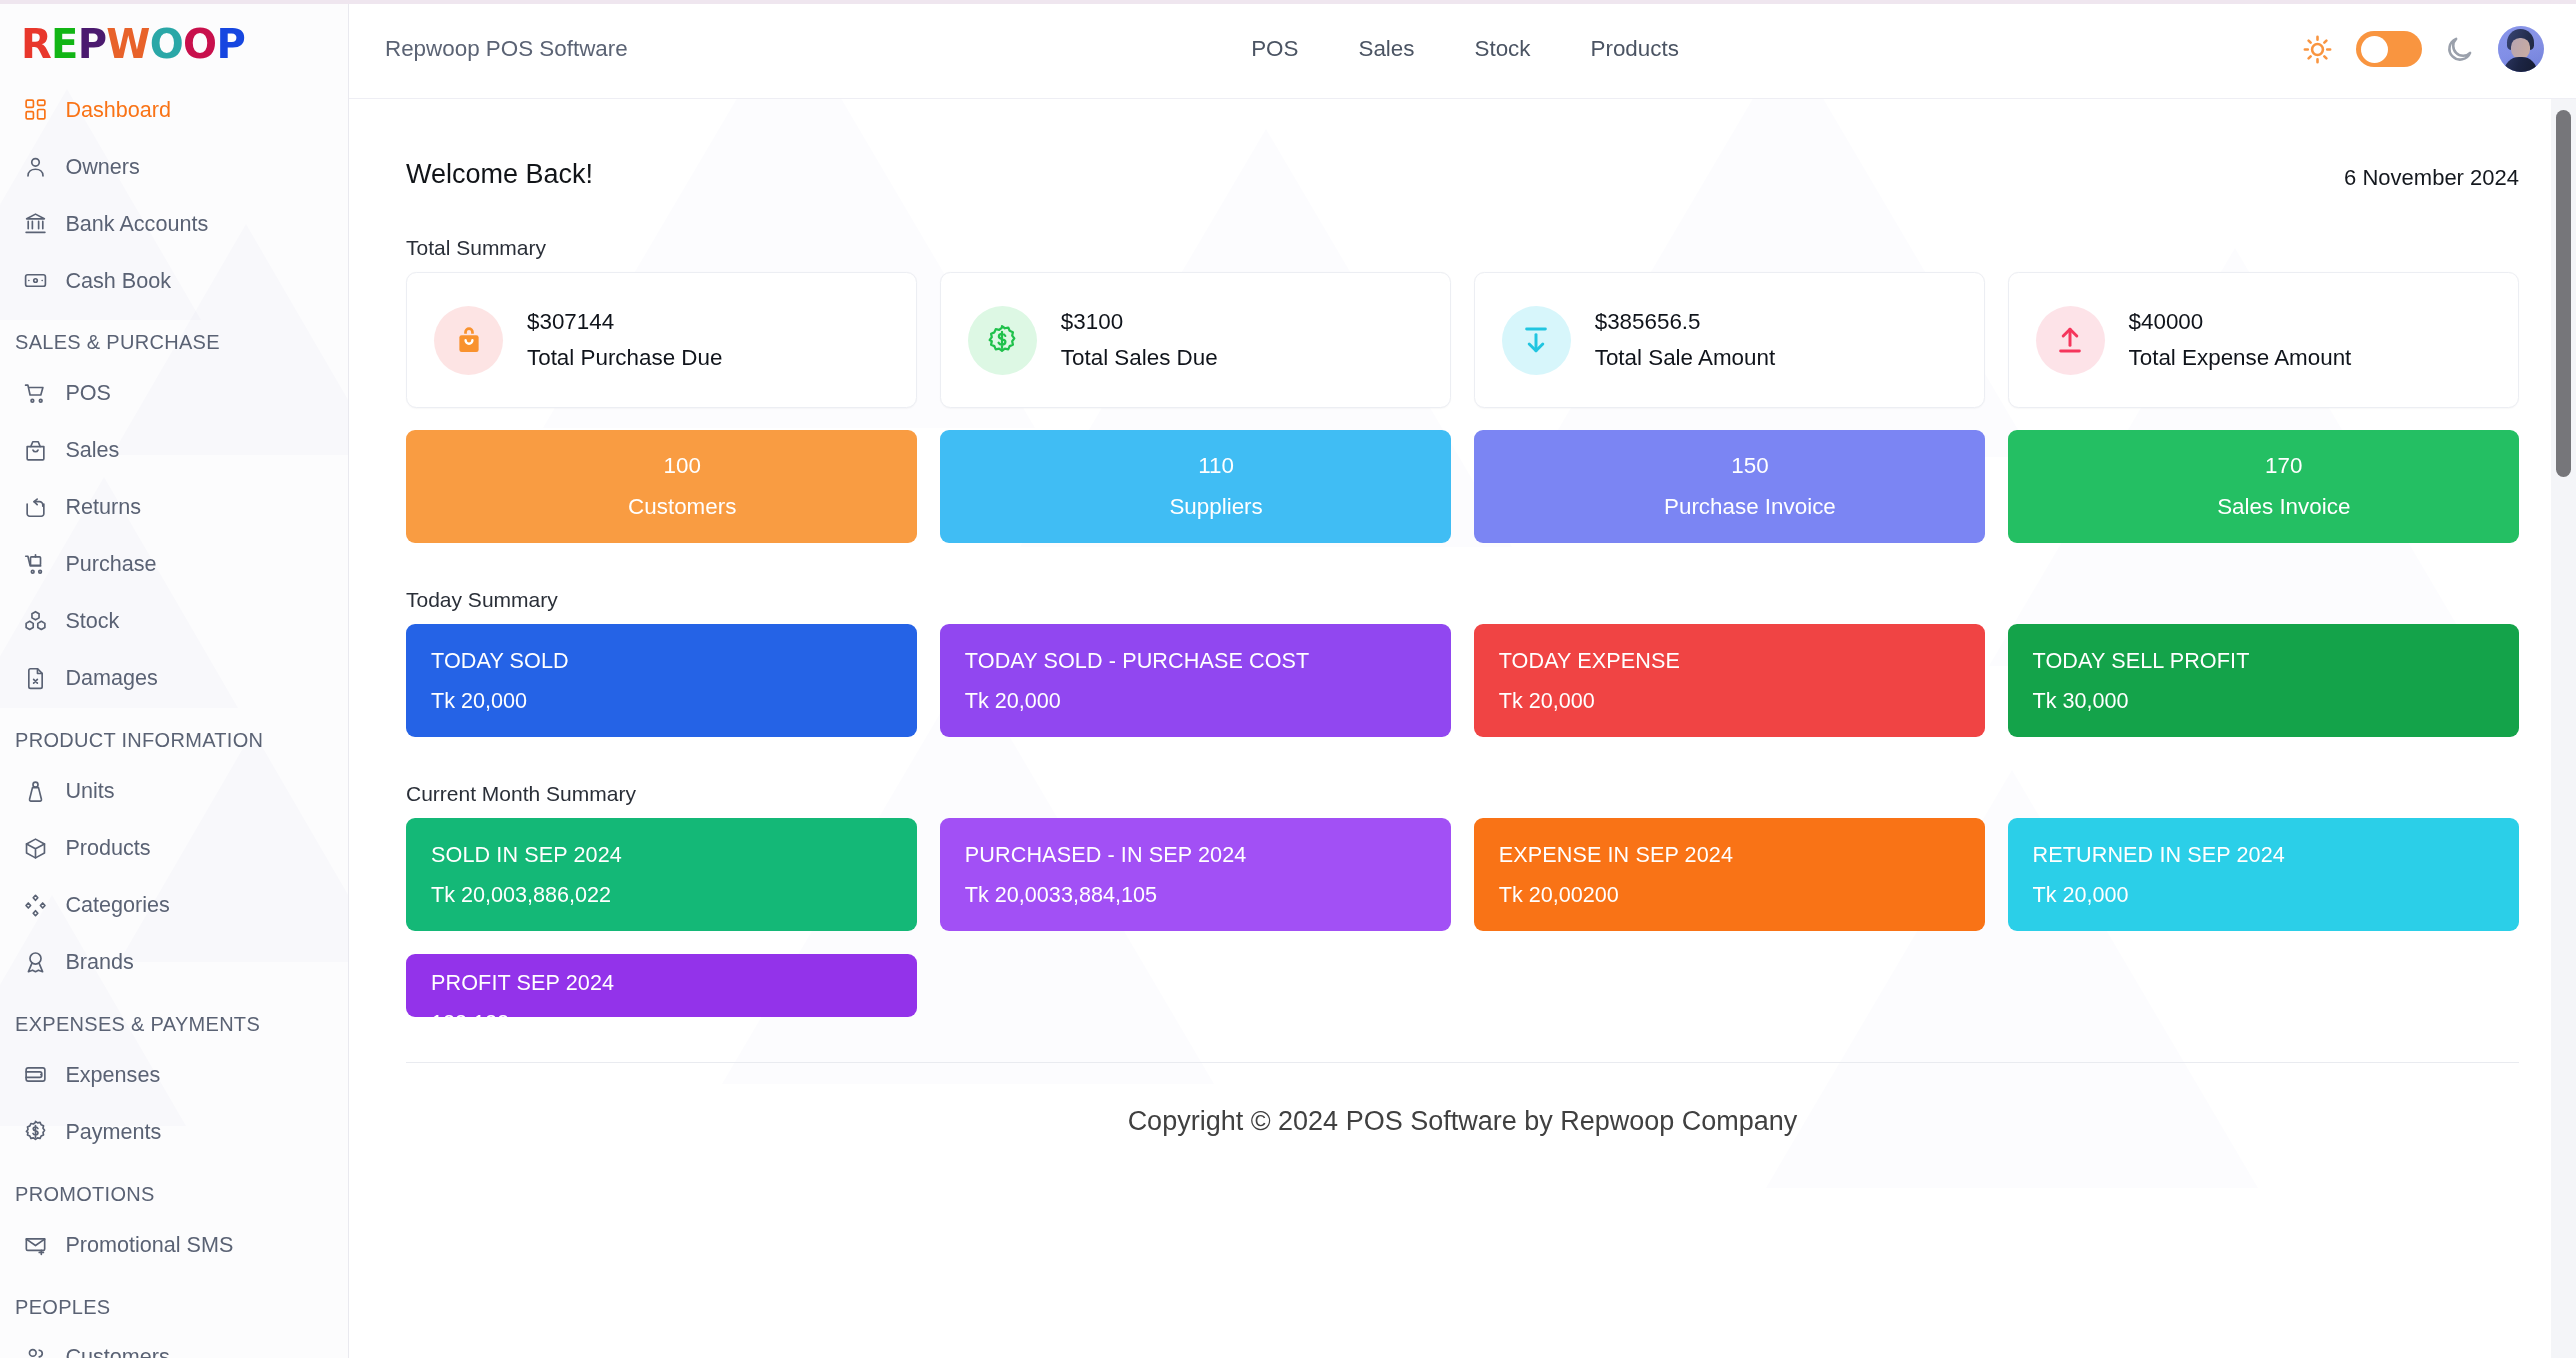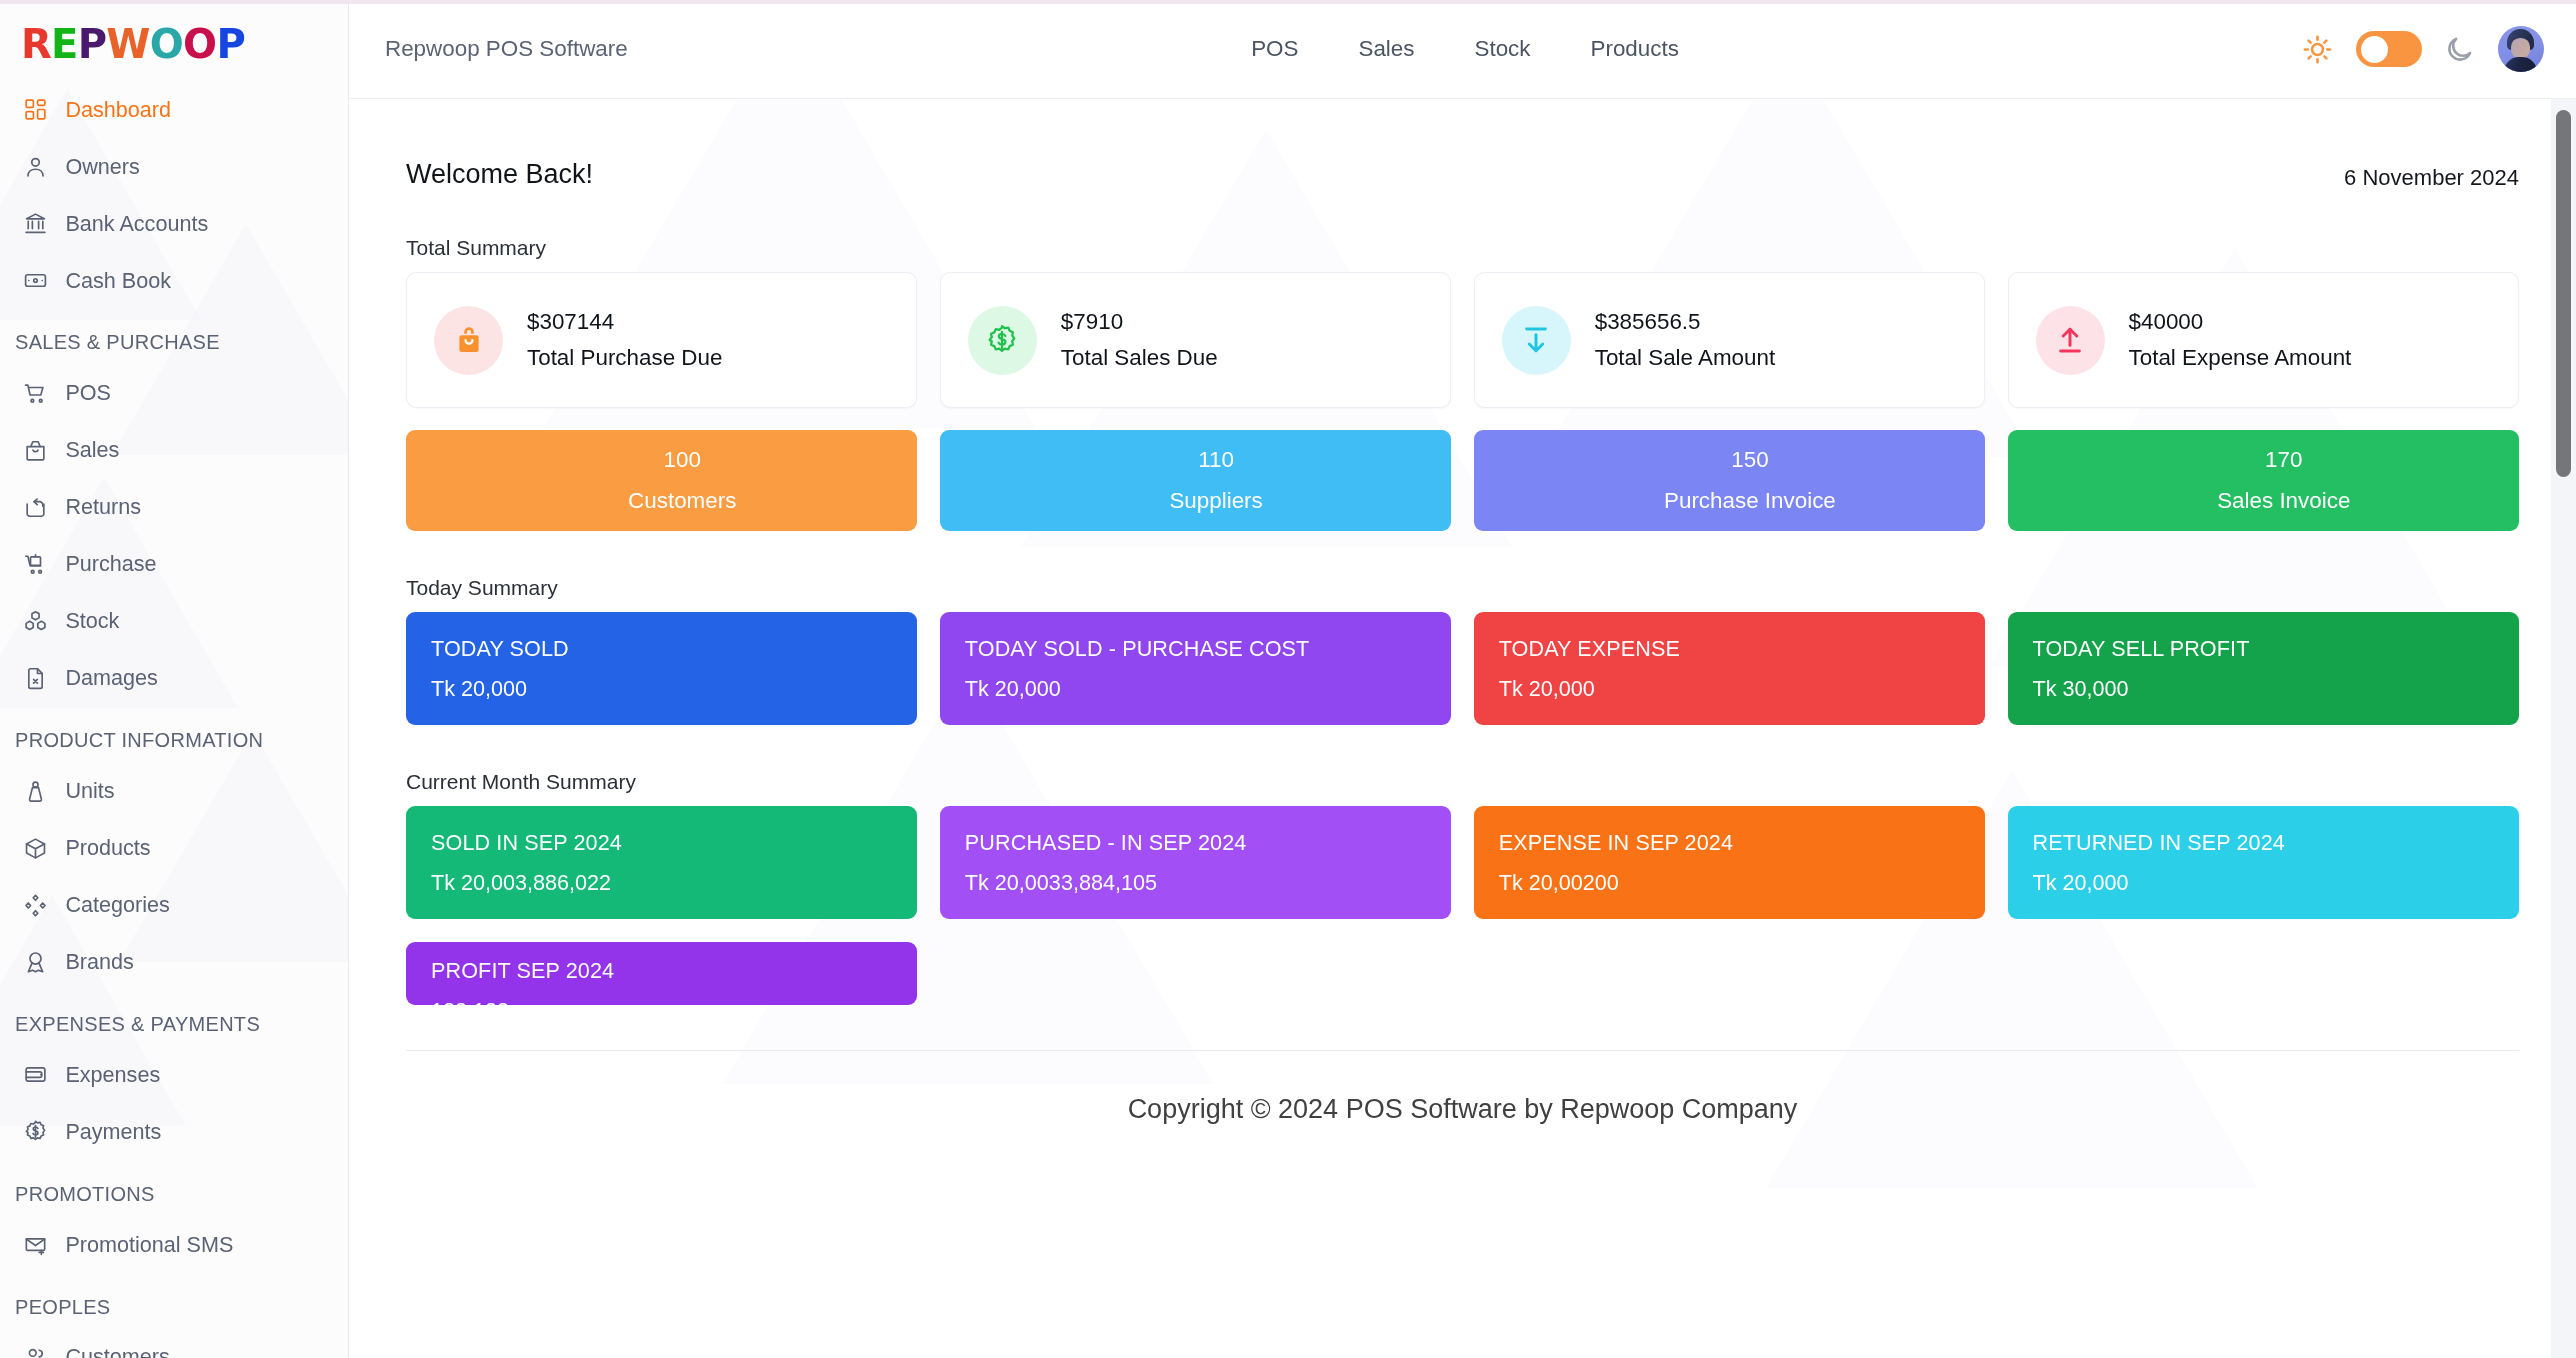--- a/index.html
+++ b/index.html
@@ -97,21 +97,21 @@
     box-shadow: 0 0.7px 1.5px rgba(16,24,40,.03);
   }
   .kpi-circle { width: 69px; height: 69px; border-radius: 50%; flex:0 0 69px;
     display:flex; align-items:center; justify-content:center; }
   .kpi-circle svg { width: 34px; height: 34px; display:block; }
   .kpi-texts { display:flex; flex-direction:column; gap: 10.4px; }
   .kpi-value { font-size: 22.4px; color: #10141b; }
   .kpi-label { font-size: 22.4px; color: #10141b; }
 
   .tile {
-    border-radius: 9px; height: 101px;
+    border-radius: 9px; height: 113px;
     display:flex; flex-direction:column; align-items:center; justify-content:center;
     gap: 15px; color:#fff;padding-left:41px;
   }
   .tile .num { font-size: 22.4px; }
   .tile .lbl { font-size: 22.4px; }
 
   .banner {
     border-radius: 9px; height: 113px; color:#fff;
     display:flex; flex-direction:column; justify-content:center; gap: 13.4px;
     padding: 0 25px;
@@ -401,21 +401,21 @@
             </span>
           </div>
           <div class="kpi-card">
             <span class="kpi-circle" style="background:#ddf8e4;color:#1fc14b">
               <svg viewBox="0 0 24 24" fill="none" stroke="currentColor" stroke-width="1.6" stroke-linecap="round" stroke-linejoin="round">
                 <path d="M12 2.2l2 1.5 2.4-.5 1 2.3 2.3 1-.5 2.4 1.5 2-1.5 2 .5 2.4-2.3 1-1 2.3-2.4-.5-2 1.5-2-1.5-2.4.5-1-2.3-2.3-1 .5-2.4L3.3 12l1.5-2-.5-2.4 2.3-1 1-2.3 2.4.5 2-1.6z"></path>
                 <path d="M14.3 9.1c-.4-.9-1.3-1.4-2.3-1.4-1.3 0-2.2.7-2.2 1.8 0 2.5 4.6 1.2 4.6 3.8 0 1.2-1 2-2.4 2-1.1 0-2-.5-2.4-1.4M12 6.3v11.4"></path>
               </svg>
             </span>
             <span class="kpi-texts">
-              <span class="kpi-value">$7910</span>
+              <span class="kpi-value">$3100</span>
               <span class="kpi-label">Total Sales Due</span>
             </span>
           </div>
           <div class="kpi-card">
             <span class="kpi-circle" style="background:#d7f6fb;color:#21c5e0">
               <svg viewBox="0 0 24 24" fill="none" stroke="currentColor" stroke-width="2.1" stroke-linecap="round" stroke-linejoin="round">
                 <path d="M5.4 4.2h13.2"></path>
                 <path d="M12 8.2v11.4"></path>
                 <path d="M7.2 14.8 12 19.6l4.8-4.8"></path>
               </svg>

